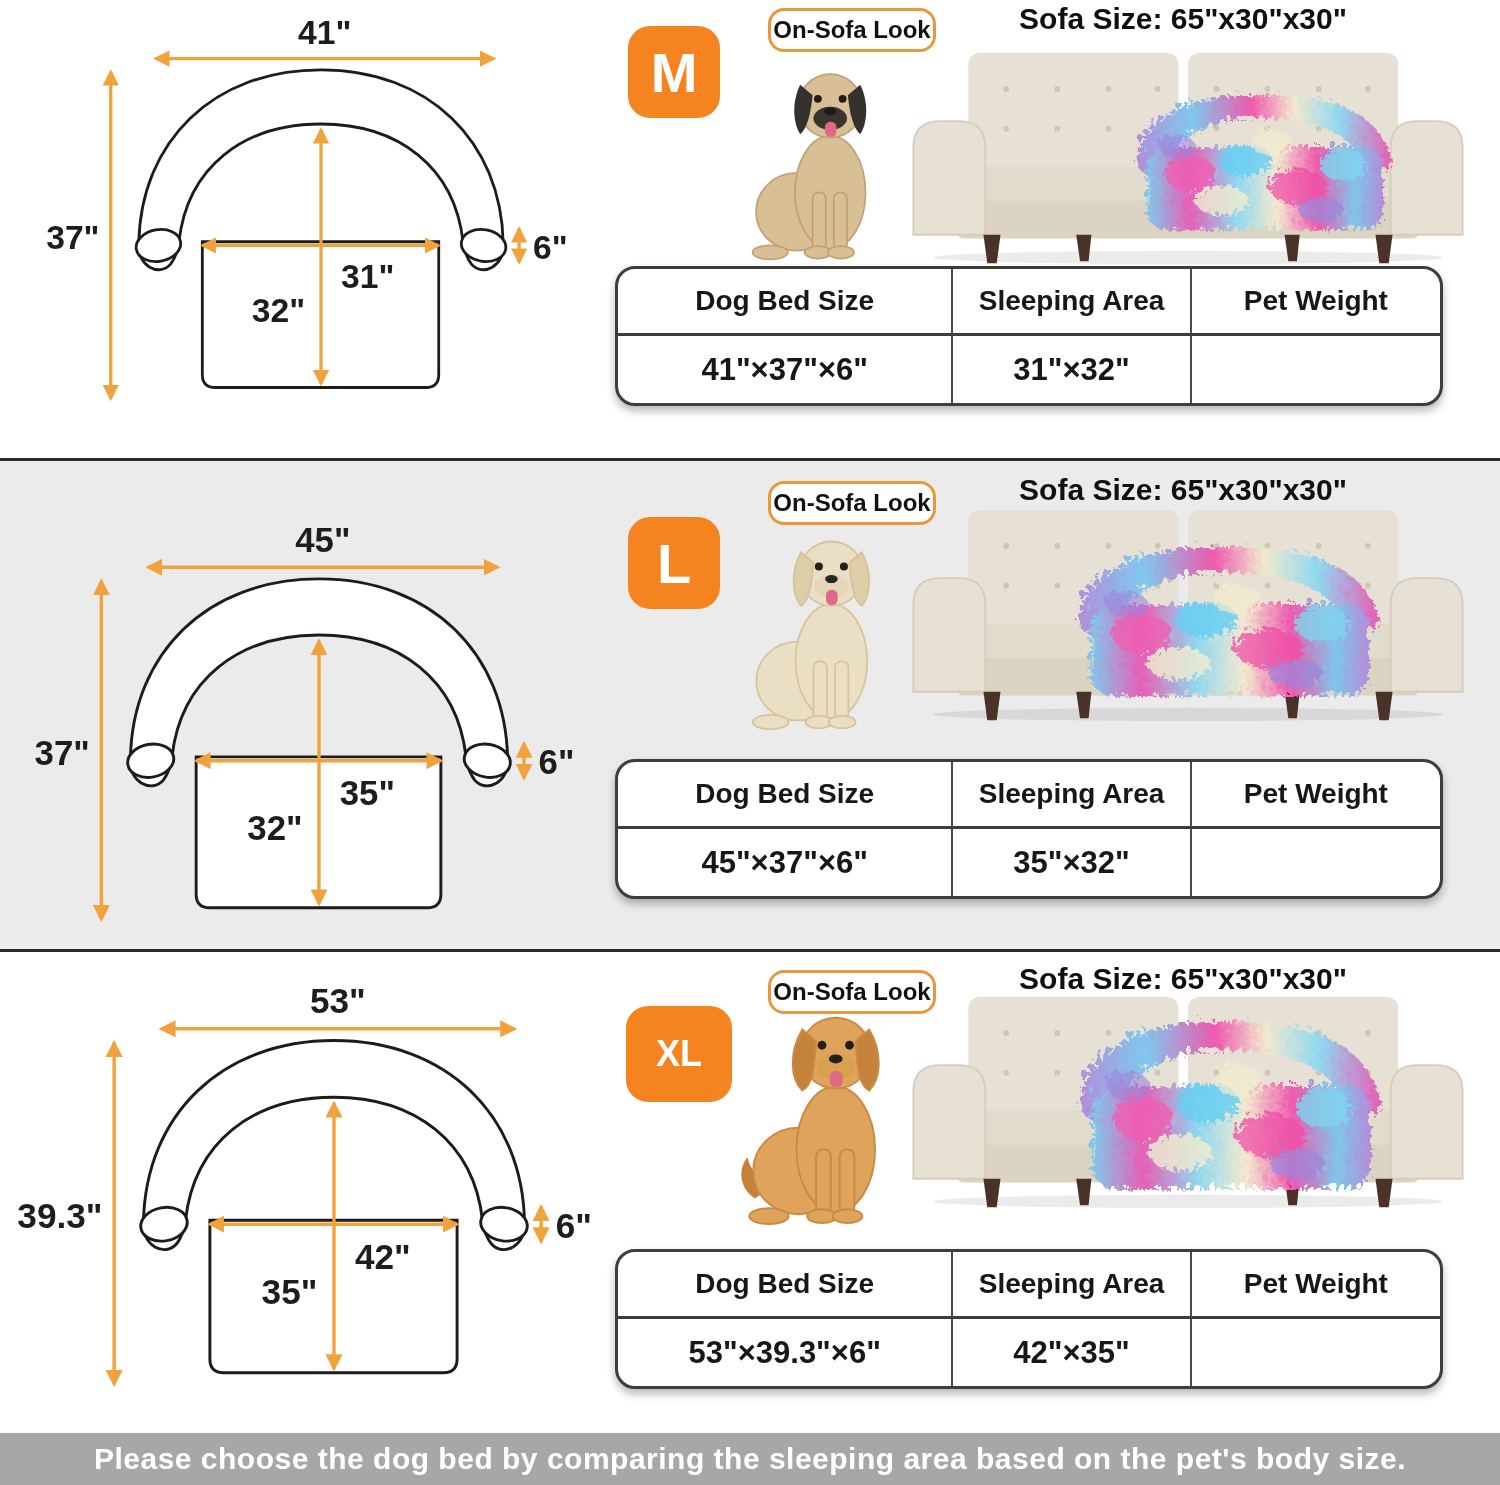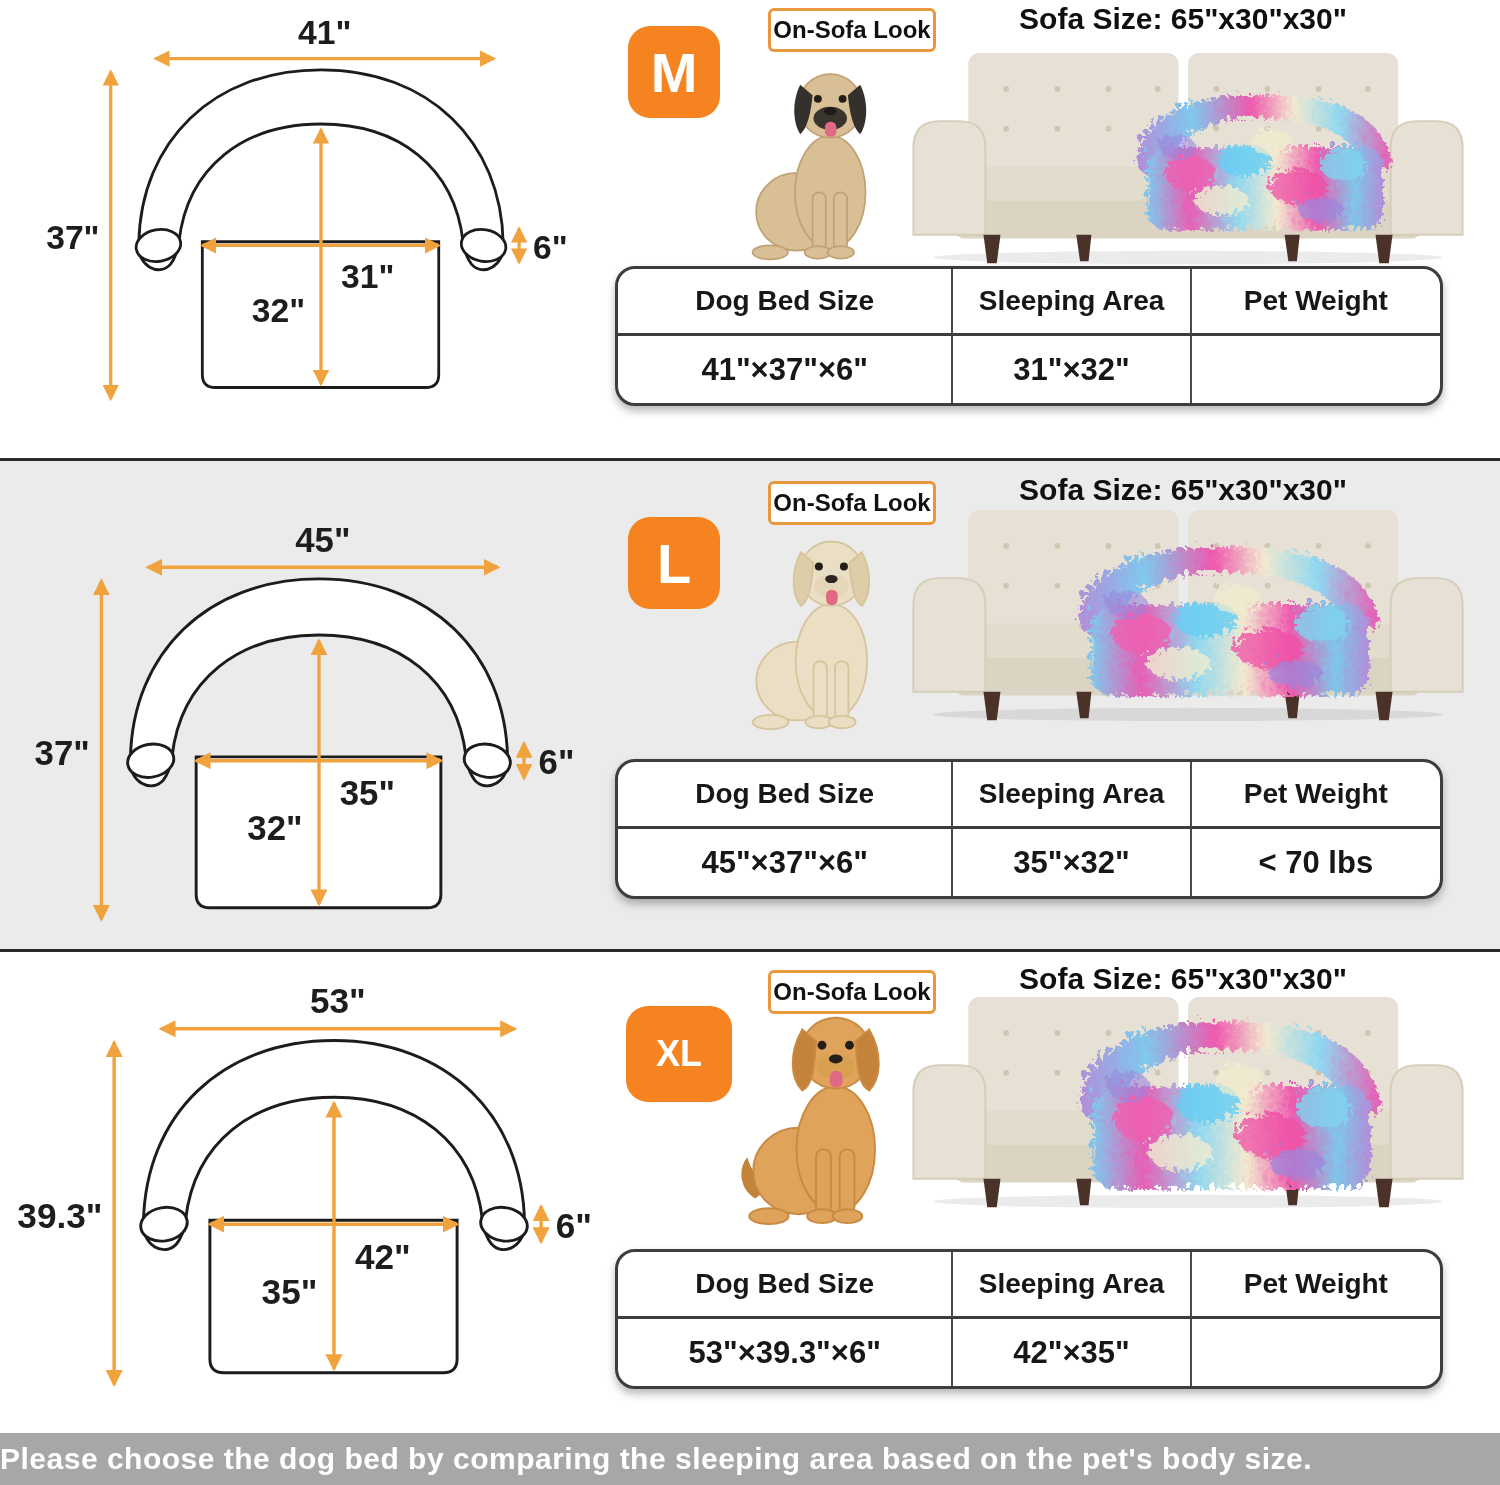--- a/index.html
+++ b/index.html
@@ -1,26 +1,26 @@
 <!DOCTYPE html>
 <html><head>
 <meta charset="utf-8">
 <style>
   html,body{margin:0;padding:0;}
   body{width:1500px;height:1485px;background:#fff;font-family:"Liberation Sans",sans-serif;overflow:hidden;position:relative;}
   .section{position:relative;width:1500px;}
   #sec-m{height:458px;background:#ffffff;border-bottom:3px solid #2a2a2a;}
   #sec-l{height:488px;background:#ebebeb;border-bottom:3px solid #2a2a2a;}
   #sec-xl{height:481px;background:#ffffff;}
-  .footer{position:relative;width:1500px;height:52px;background:#a7a7a7;display:flex;align-items:center;color:#fff;font-size:30px;font-weight:bold;letter-spacing:.5px;}
+  .footer{position:relative;width:1500px;height:52px;background:#a7a7a7;display:flex;align-items:center;justify-content:center;color:#fff;font-size:30px;font-weight:bold;letter-spacing:.5px;}
   .badge{position:absolute;background:#F5831F;color:#fff;border-radius:22px;display:flex;align-items:center;justify-content:center;font-weight:bold;}
   #sec-m .badge{left:628px;top:26px;width:92px;height:92px;font-size:56px;}
   #sec-l .badge{left:628px;top:56px;width:92px;height:92px;font-size:56px;}
   #sec-xl .badge{left:626px;top:54px;width:106px;height:96px;font-size:36px;}
-  .pill{position:absolute;left:768px;width:168px;height:44px;border:3px solid #E8973D;border-radius:6px;background:#fff;display:flex;align-items:center;justify-content:center;font-size:24px;font-weight:bold;color:#111;box-sizing:border-box;}
+  .pill{position:absolute;left:768px;width:168px;height:44px;border:3px solid #E8973D;border-radius:16px;background:#fff;display:flex;align-items:center;justify-content:center;font-size:24px;font-weight:bold;color:#111;box-sizing:border-box;}
   #sec-m .pill{top:8px;} #sec-l .pill{top:20px;} #sec-xl .pill{top:18px;}
   .sofa-size{position:absolute;left:900px;width:566px;text-align:center;font-size:30px;font-weight:bold;color:#101010;}
   #sec-m .sofa-size{top:2px;} #sec-l .sofa-size{top:12px;} #sec-xl .sofa-size{top:10px;}
   .diagram{position:absolute;}
   #sec-m .diagram{left:36px;top:10px;}
   #sec-l .diagram{left:24px;top:56px;}
   #sec-xl .diagram{left:-8px;top:26px;}
   .dog{position:absolute;}
   #sec-m .dog{left:742px;top:60px;}
   #sec-l .dog{left:742px;top:64px;}
@@ -258,21 +258,20 @@
       <ellipse cx="55" cy="60" rx="20" ry="14" fill="#9a86dc" opacity="0.6"></ellipse>
     </g>
   </svg>
 
   <div class="size-table">
     <div class="tcell th cdiv">Dog Bed Size</div>
     <div class="tcell th cdiv">Sleeping Area</div>
     <div class="tcell th">Pet Weight</div>
     <div class="tcell td cdiv">45"×37"×6"</div>
     <div class="tcell td cdiv">35"×32"</div>
-    <div class="tcell td">&lt; 70 lbs</div>
   </div>
 </section>
 
 <section class="section" id="sec-xl">
   <svg class="diagram" width="640" viewBox="-95 0 655 432">
     <path class="bed-line" d="M 128,248 L 128,390 Q 128,404 142,404 L 367,404 Q 381,404 381,390 L 381,248 Z"></path>
     <path class="bed-line" d="M 60,250 C 62,140 140,64 255,64 C 370,64 448,140 450,250 C 452,274 428,286 416,272 C 410,264 408,256 407,248 C 398,168 338,122 255,122 C 172,122 112,168 103,248 C 102,256 100,264 94,272 C 82,286 58,274 60,250 Z"></path>
     <ellipse class="bed-line" cx="81" cy="252" rx="24" ry="17" transform="rotate(-10 81 252)"></ellipse>
     <ellipse class="bed-line" cx="429" cy="252" rx="24" ry="17" transform="rotate(10 429 252)"></ellipse>
     <line class="dim-arrow" x1="78" y1="52" x2="440" y2="52" marker-start="url(#ah)" marker-end="url(#ah)"></line>

